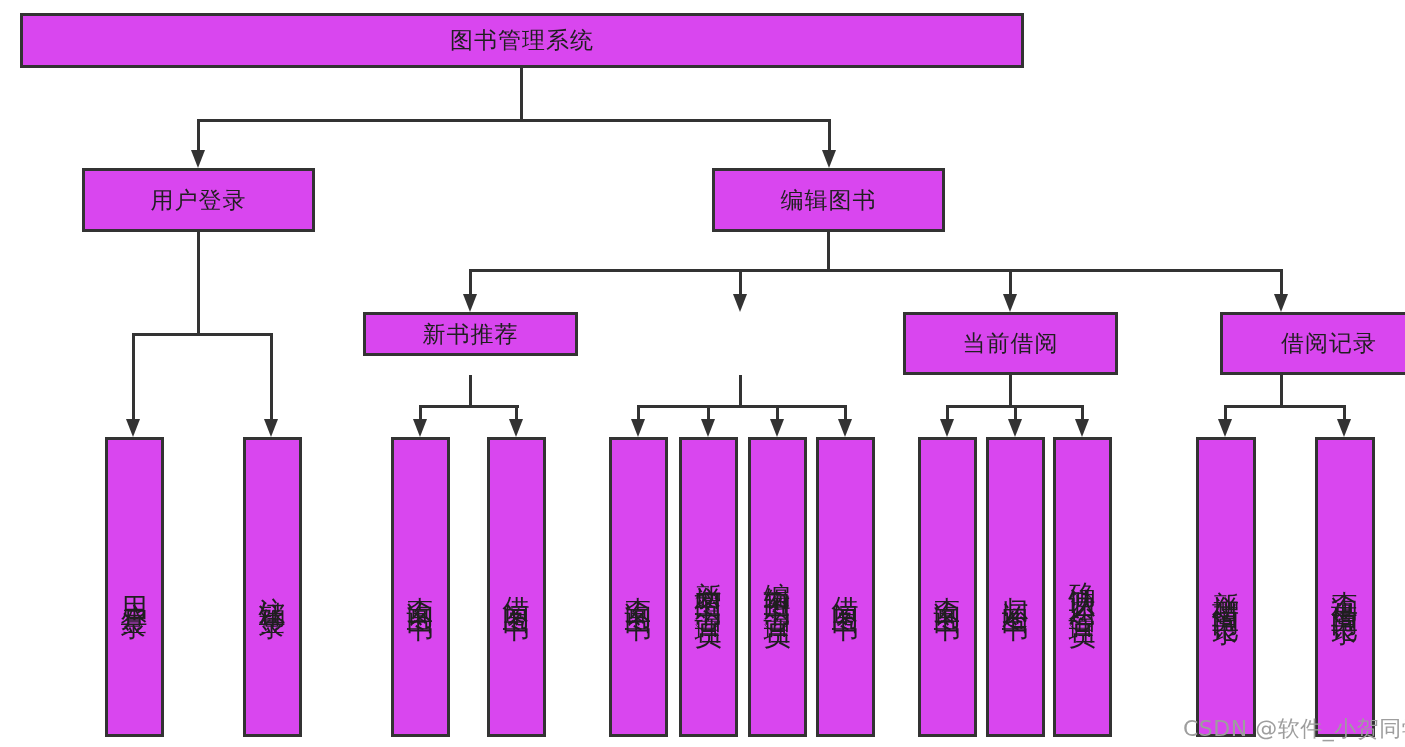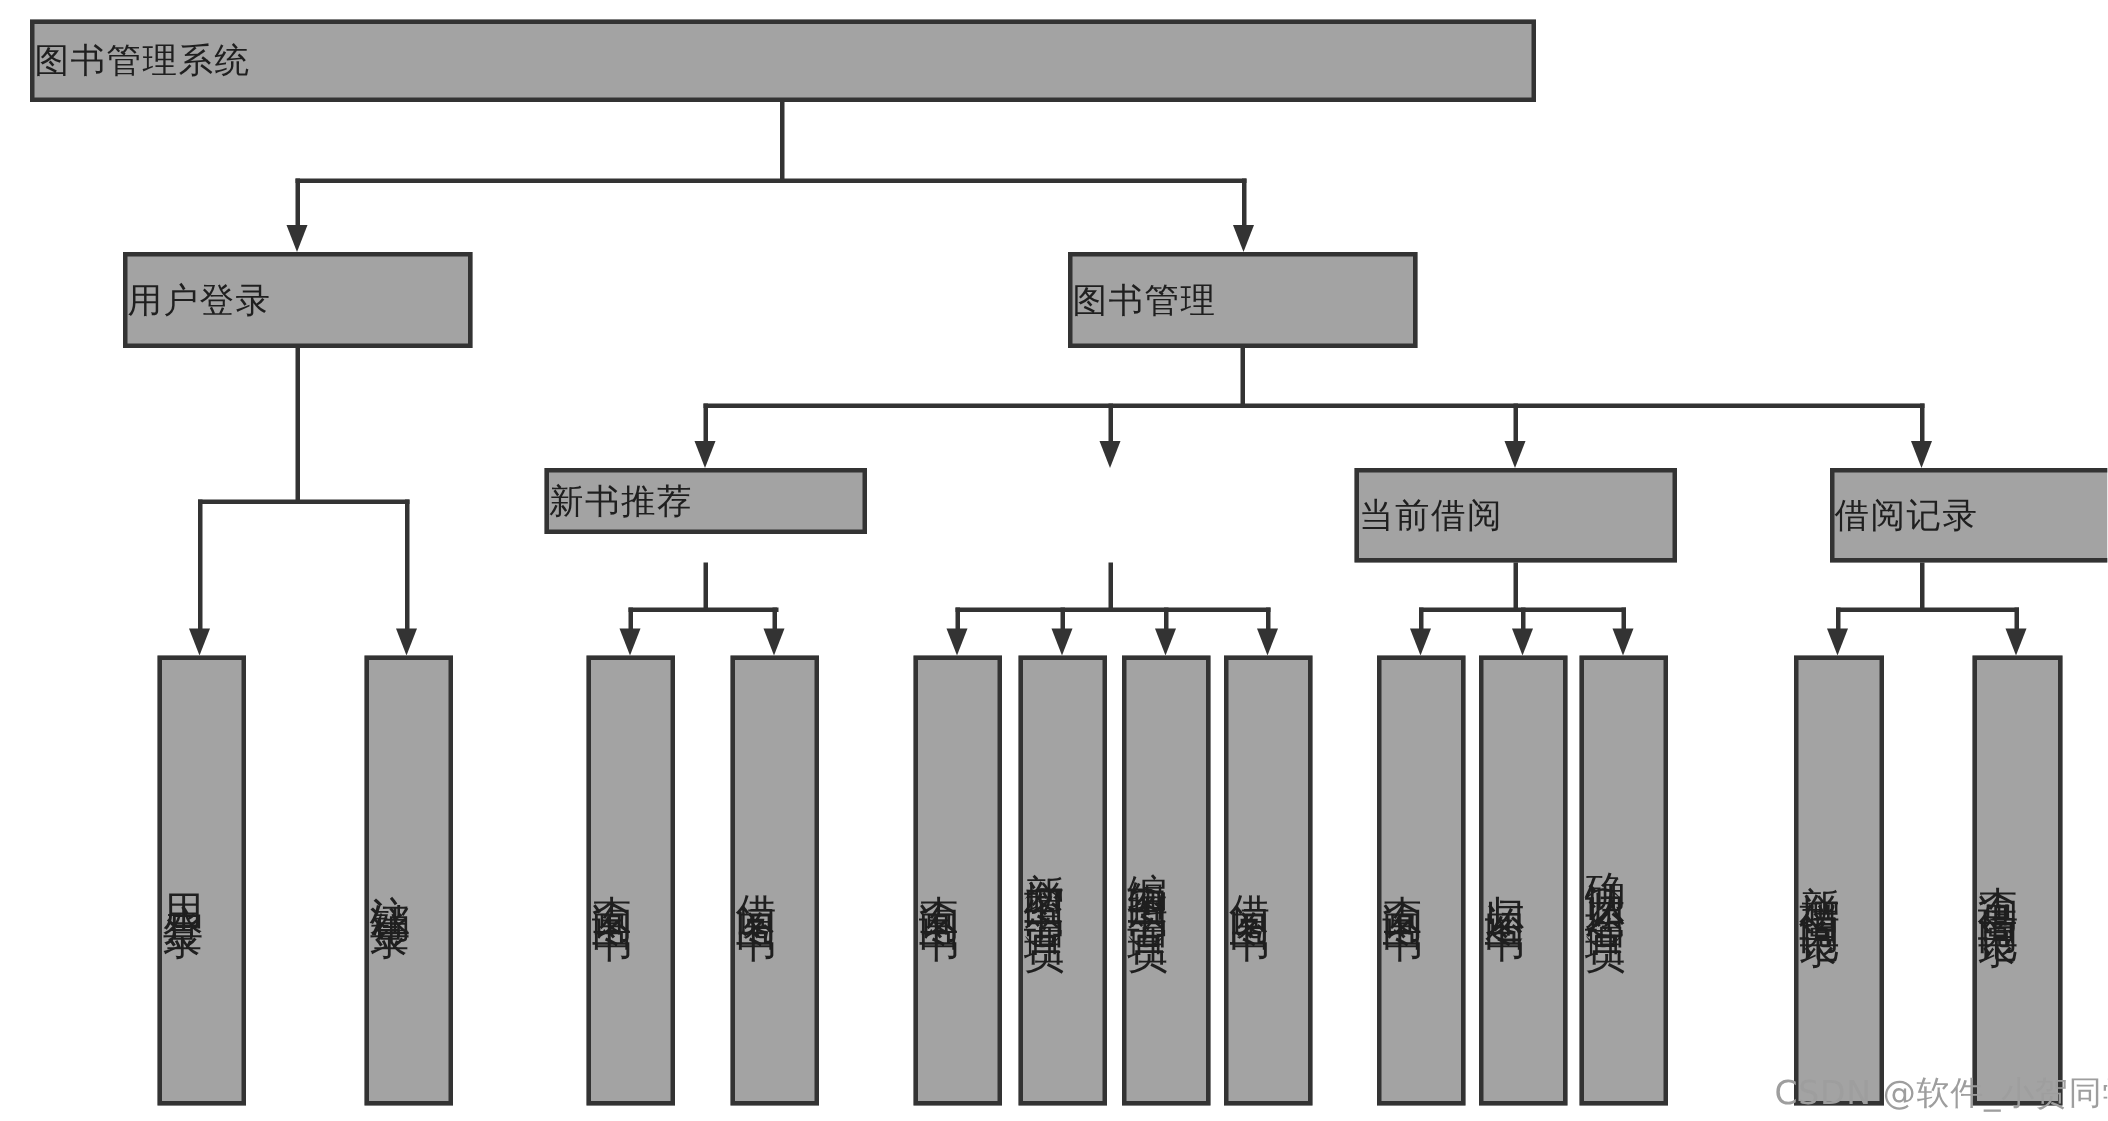--- a/index.html
+++ b/index.html
@@ -15,24 +15,24 @@
     width: 1405px;
     height: 747px;
     background: var(--bg);
     font-family: "DejaVu Sans", "Liberation Sans", sans-serif;
     color: var(--text);
     overflow: hidden;
   }
   .node {
     position: absolute;
     border: 3px solid var(--line);
-    background: #a3a3a3;
+    background: #d946ef;
     display: flex;
     align-items: center;
-    justify-content: flex-start;
+    justify-content: center;
     font-size: 23px;
     letter-spacing: 1px;
     color: var(--text);
   }
   .leaf {
     font-size: 27px;
   }
   .leaf .vtext {
     writing-mode: vertical-rl;
     text-orientation: mixed;
@@ -73,21 +73,21 @@
   <div class="hline" style="left:197px; top:119px; width:634px;"></div>
   <div class="vline" style="left:197px; top:119px; height:32px;"></div>
   <div class="arrow-down" style="left:191px; top:150px;"></div>
   <div class="vline" style="left:828px; top:119px; height:32px;"></div>
   <div class="arrow-down" style="left:822px; top:150px;"></div>
 
   <div class="node" style="left:82px; top:168px; width:233px; height:64px;">
     <span>用户登录</span>
   </div>
   <div class="node" style="left:712px; top:168px; width:233px; height:64px;">
-    <span>图书管理</span>
+    <span>编辑图书</span>
   </div>
 
   <div class="vline" style="left:197px; top:232px; height:104px;"></div>
   <div class="hline" style="left:132px; top:333px; width:141px;"></div>
   <div class="vline" style="left:132px; top:333px; height:88px;"></div>
   <div class="arrow-down" style="left:126px; top:419px;"></div>
   <div class="vline" style="left:270px; top:333px; height:88px;"></div>
   <div class="arrow-down" style="left:264px; top:419px;"></div>
 
   <div class="vline" style="left:827px; top:232px; height:40px;"></div>

